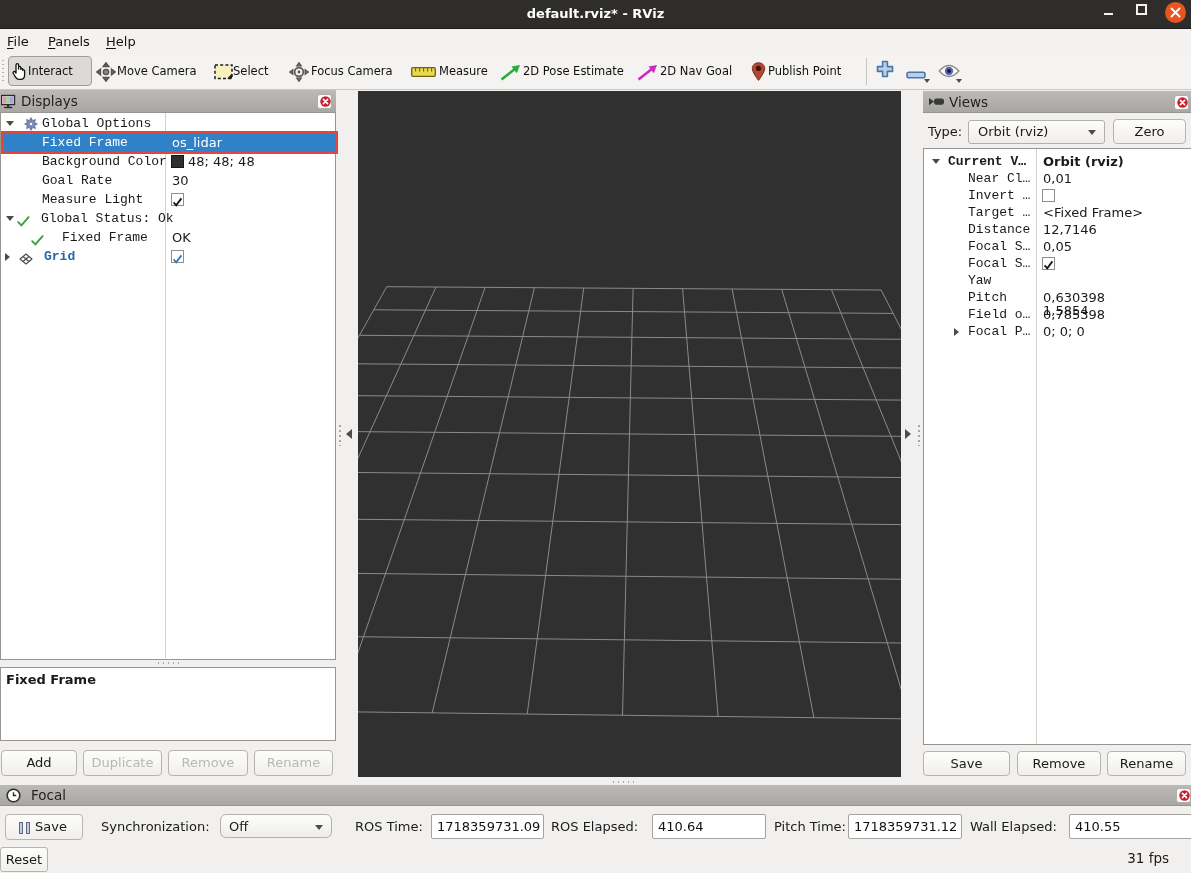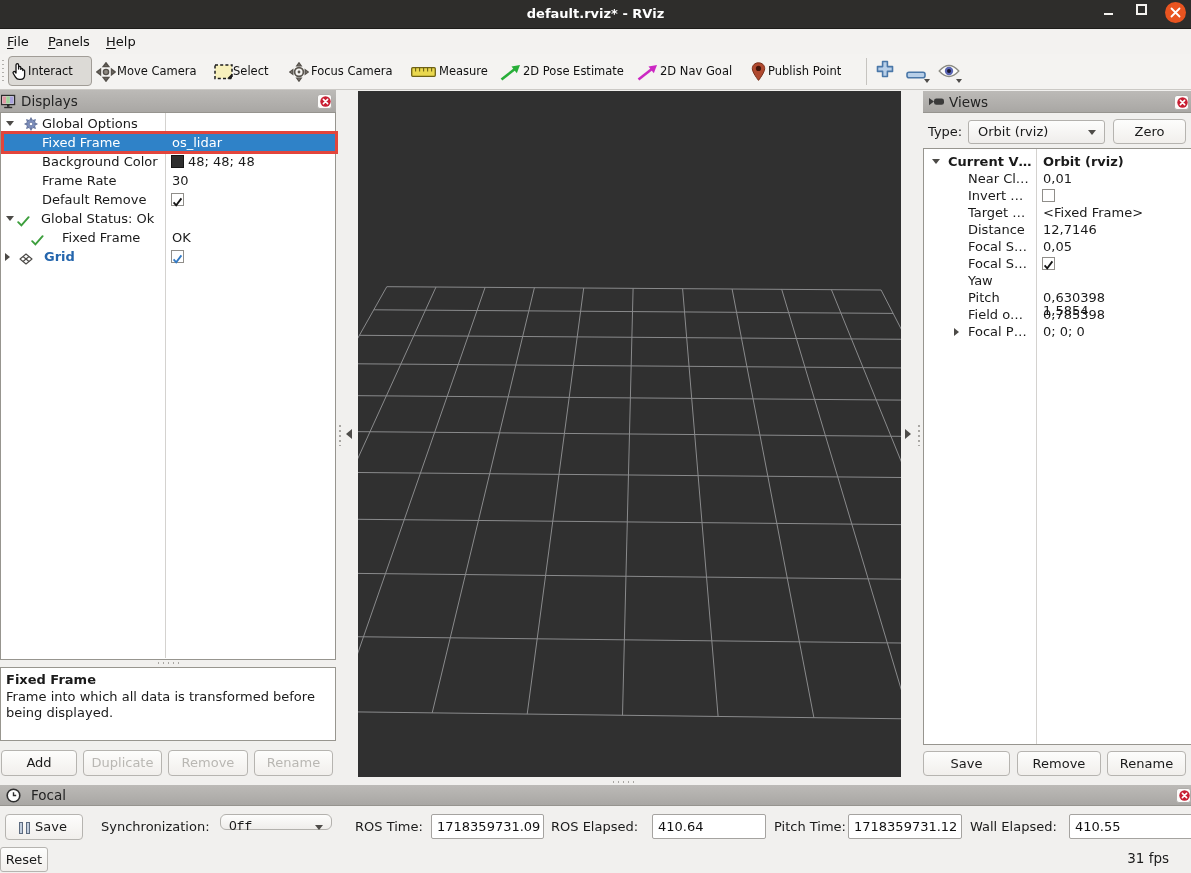--- a/index.html
+++ b/index.html
@@ -41,21 +41,21 @@
   .panel-header { position:absolute; background:linear-gradient(#bcbab7,#a9a7a4);
     border-bottom:1px solid #96948f; }
   .panel-title { position:absolute; top:0; height:22px; line-height:22px; font-size:13.5px; color:#232323; }
   .panel-close { position:absolute; width:15px; height:15px; background:#fcfbfa;
     border:1px solid #b0aeab; border-radius:3px; }
   .panel-close svg { position:absolute; left:1.5px; top:1.5px; }
 
   .tree { position:absolute; background:#ffffff; border:1px solid #97958f; }
   .col-sep { position:absolute; width:1px; background:#d4d2cf; }
   .trow { position:absolute; left:1px; white-space:nowrap; }
-  .trow .lbl { position:absolute; top:0; }
+  .trow .lbl { position:absolute; top:0;font-family:Liberation Mono, monospace; }
   .trow .val { position:absolute; top:0; }
   .exp-down { position:absolute; width:0; height:0; border-left:4px solid transparent;
     border-right:4px solid transparent; border-top:5px solid #4c4a47; }
   .exp-right { position:absolute; width:0; height:0; border-top:4px solid transparent;
     border-bottom:4px solid transparent; border-left:5px solid #4c4a47; }
   .cbx { position:absolute; width:13px; height:13px; background:#fff; border:1px solid #908e8a; }
   .swatch { position:absolute; width:13px; height:13px; border:1px solid #161616; }
 
   .btn { position:absolute; background:linear-gradient(#fdfdfc,#f1efec);
     border:1px solid #b6b4b0; border-radius:4px; text-align:center; font-size:13px; color:#1a1a1a; }
@@ -87,22 +87,22 @@
   
   #time-header { left:0; top:785px; width:1191px; height:21px; }
   #time-pause-button { left:5px; top:814px; width:78px; height:26px; }
   #time-pause-button .pi { position:absolute; left:13px; top:7px; width:4px; height:12px;
     background:#c3cfdf; border:1px solid #5d6b80; }
   #time-pause-button .pi2 { left:20px; }
   #time-pause-button span { position:absolute; left:29px; top:0; height:24px; line-height:24px; font-size:13px; }
   .time-label { position:absolute; top:814px; height:26px; line-height:26px; font-size:13px; white-space:nowrap; }
   .time-input { position:absolute; top:814px; height:25px; background:#fff; border:1px solid #a5a3a0;
     border-radius:2px; font-size:13px; font-family:"DejaVu Sans", sans-serif; padding-left:5px; color:#111; }
-  #time-sync-combo { position:absolute; left:220px; top:814px; width:112px; height:16px;
-    background:linear-gradient(#fdfdfc,#efedeb); border:1px solid #b3b1ad; border-radius:6px;font-family:Liberation Mono, monospace; }
+  #time-sync-combo { position:absolute; left:220px; top:814px; width:112px; height:24px;
+    background:linear-gradient(#fdfdfc,#efedeb); border:1px solid #b3b1ad; border-radius:6px; }
   #time-sync-combo .combo-text { position:absolute; left:8px; top:0; height:24px; line-height:24px; font-size:13px; }
   #time-reset-button { left:0px; top:847px; width:48px; height:25px; line-height:23px; border-radius:3px; }
   #fps-label { position:absolute; left:1080px; top:846px; width:100px; height:24px;
     line-height:24px; text-align:right; font-size:13.5px; color:#1c1c1c; padding-right:11px; }
 
   
   .split-dots-v { position:absolute; width:2px;
     background-image:repeating-linear-gradient(#a9a7a3 0 1.5px, transparent 1.5px 5px); }
   .split-dots-h { position:absolute; height:2px;
     background-image:repeating-linear-gradient(90deg,#a9a7a3 0 1.5px, transparent 1.5px 5px); }
@@ -273,25 +273,25 @@
       <div class="trow drow selected" style="top: 20px;">
         <span class="lbl" style="left: 40px;">Fixed Frame</span>
         <span class="val" style="left: 170px;">os_lidar</span>
       </div>
       <div class="trow drow" style="top: 39px;">
         <span class="lbl" style="left: 40px;">Background Color</span>
         <span class="swatch" style="left: 169px; top: 3px; background: rgb(46, 46, 46);"></span>
         <span class="val" style="left: 186px;">48; 48; 48</span>
       </div>
       <div class="trow drow" style="top: 58px;">
-        <span class="lbl" style="left: 40px;">Frame Rate</span>
+        <span class="lbl" style="left: 40px;">Goal Rate</span>
         <span class="val" style="left: 170px;">30</span>
       </div>
       <div class="trow drow" style="top: 77px;">
-        <span class="lbl" style="left: 40px;">Default Remove</span>
+        <span class="lbl" style="left: 40px;">Measure Light</span>
         <span class="cbx" style="left: 169px; top: 3px;"><svg width="11" height="11" viewBox="0 0 11 11">
             <path d="M1.6 5.4 L4.2 8.4 L9.4 1.4" stroke="#141414" stroke-width="1.8" fill="none"></path>
           </svg></span>
       </div>
       <div class="trow drow" style="top: 96px;">
         <span class="exp-down" style="left: 4px; top: 7px;"></span>
         <span class="tool-icon" style="left: 15px; top: 4px;"><svg width="13" height="11" viewBox="0 0 13 11">
             <path d="M1.2 6.2 L4.4 9.4 L11.6 1.2" stroke="#3c9e3c" stroke-width="1.9" fill="none" stroke-linecap="round"></path>
           </svg></span>
         <span class="lbl" style="left: 39px;">Global Status: Ok</span>
@@ -315,21 +315,20 @@
         <span class="lbl" style="left: 42px; color: rgb(37, 102, 173); font-weight: bold;">Grid</span>
         <span class="cbx" style="left: 169px; top: 3px;"><svg width="11" height="11" viewBox="0 0 11 11">
             <path d="M1.6 5.4 L4.2 8.4 L9.4 1.4" stroke="#3179c4" stroke-width="1.8" fill="none"></path>
           </svg></span>
       </div>
     </div>
 </div>
 <div class="split-dots-h" style="left:158px;top:662px;width:22px;"></div>
 <div id="displays-desc">
   <b>Fixed Frame</b>
-  <span>Frame into which all data is transformed before being displayed.</span>
 </div>
 <div id="displays-buttons">
     <div class="btn" style="left: 1px; top: 750px; width: 76px; height: 26px; line-height: 24px;">Add</div>
     <div class="btn disabled" style="left: 83px; top: 750px; width: 79px; height: 26px; line-height: 24px;">Duplicate</div>
     <div class="btn disabled" style="left: 168px; top: 750px; width: 80px; height: 26px; line-height: 24px;">Remove</div>
     <div class="btn disabled" style="left: 254px; top: 750px; width: 79px; height: 26px; line-height: 24px;">Rename</div>
   </div>
 
 <div id="viewport" style="background: rgb(48, 48, 48);">
   <svg id="grid-svg" width="543" height="686" viewBox="0 0 543 686">

